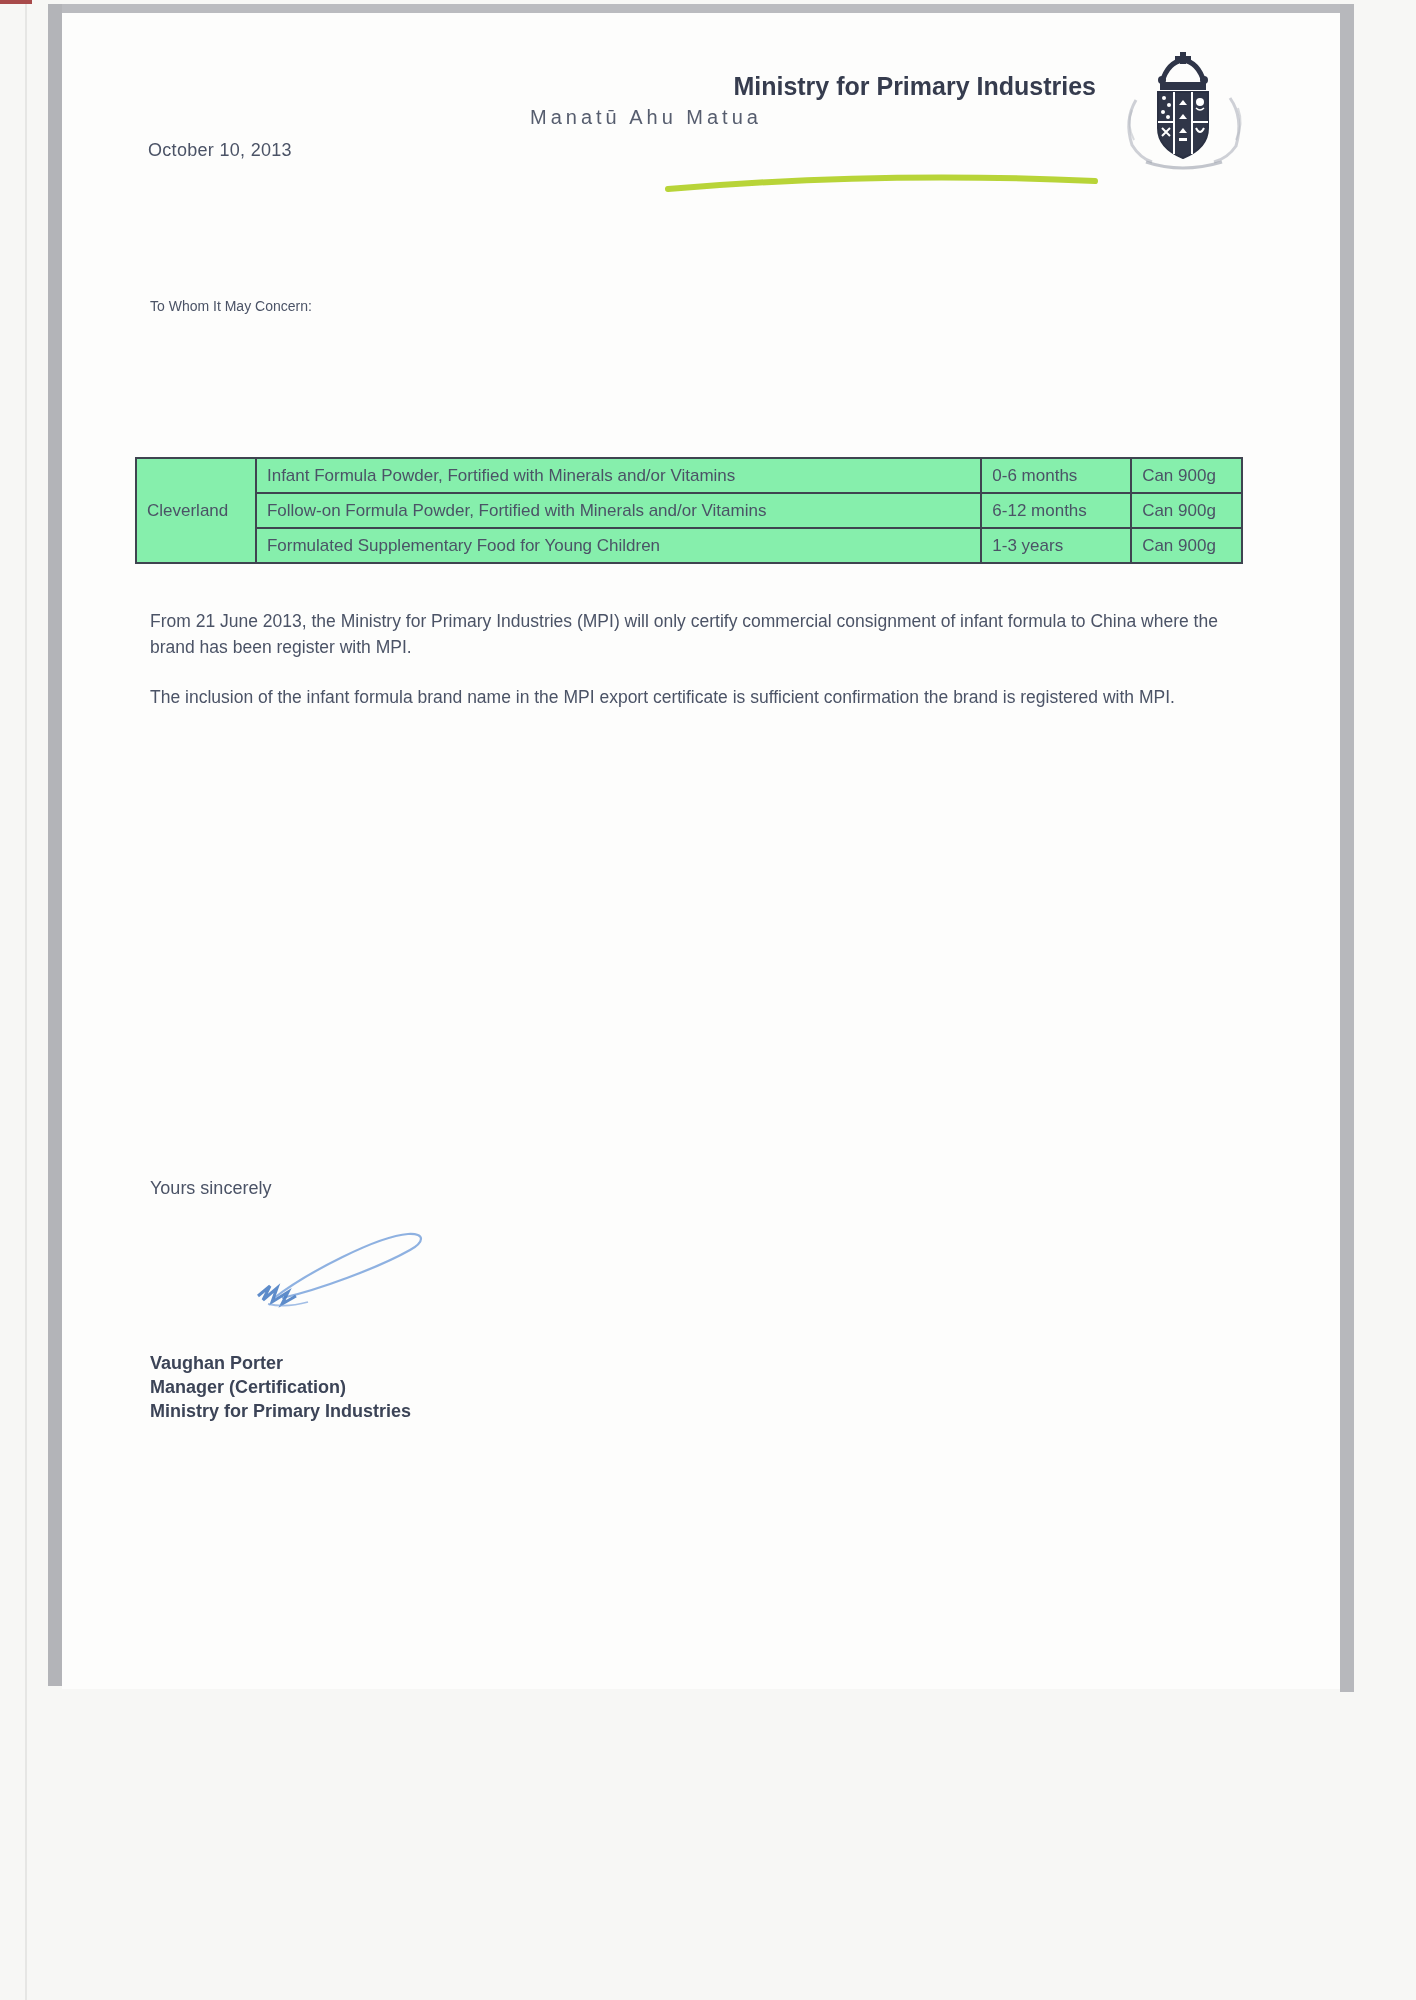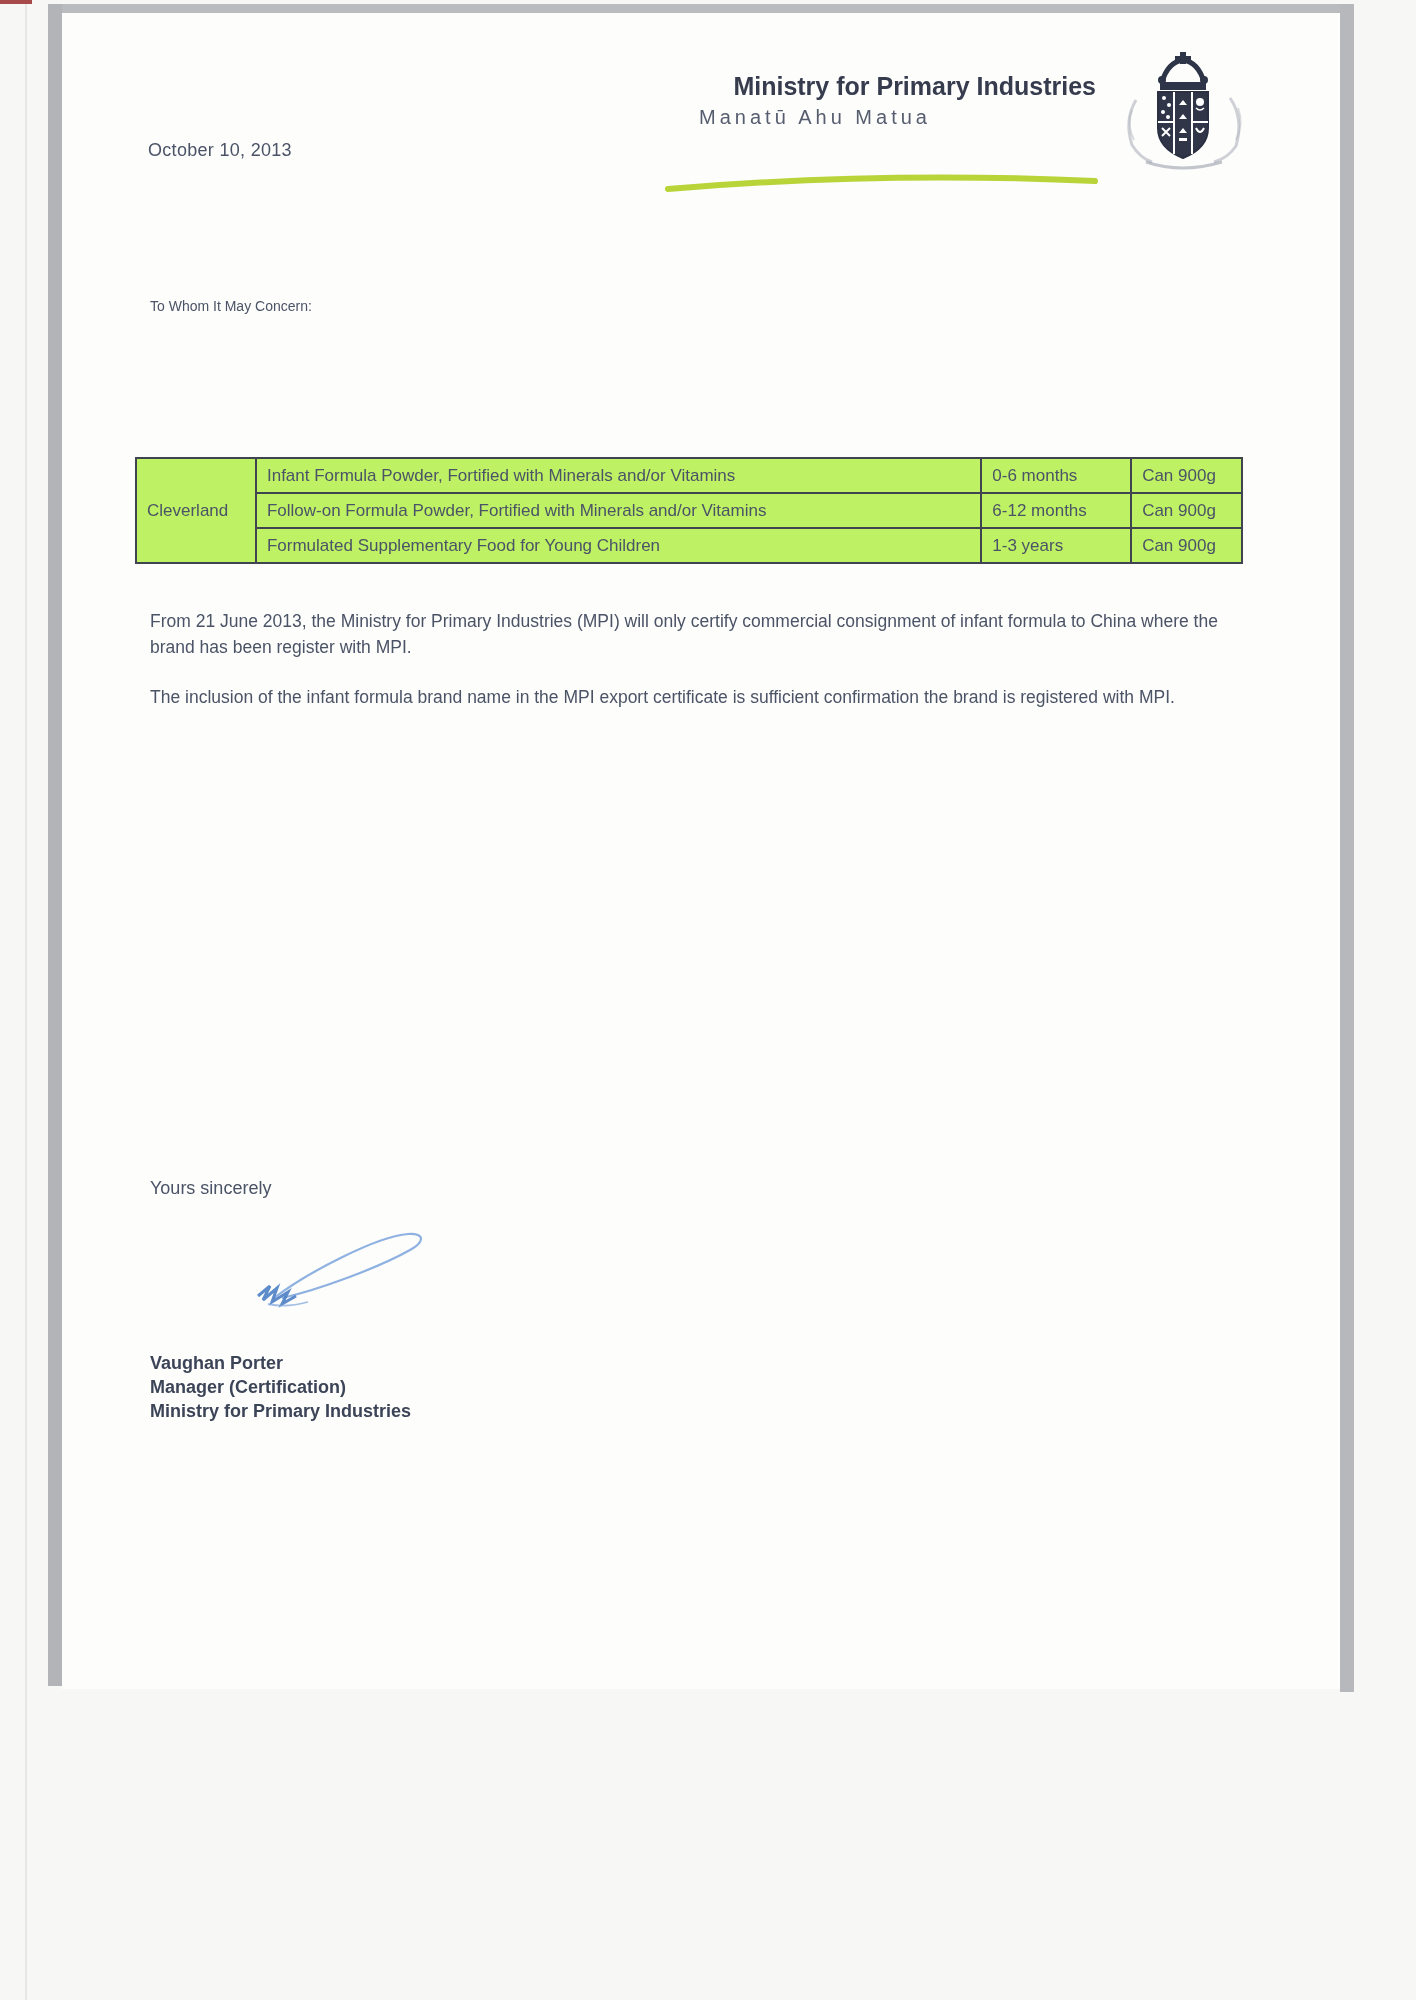--- a/index.html
+++ b/index.html
@@ -21,39 +21,39 @@
   .paper { position: absolute; left: 62px; top: 13px; width: 1278px; height: 1676px; background: #fdfdfc; }
 
   
   .ink { color: #4b5366; }
   .date { position: absolute; left: 148px; top: 140px; font-size: 18px; letter-spacing: 0.3px; }
   .org-title {
     position: absolute; left: 530px; top: 72px; width: 566px;
     text-align: right; font-size: 25px; font-weight: bold; color: #363c4e;
   }
   .org-subtitle {
-    position: absolute; left: 542px; top: 106px; width: 546px;
-    text-align: center; font-size: 20px; letter-spacing: 4px; color: #565d6e;
+    position: absolute; left: 530px; top: 106px; width: 546px;
+    text-align: left; font-size: 20px; letter-spacing: 4px; color: #565d6e;
   }
   .swoosh { position: absolute; left: 662px; top: 164px; width: 440px; height: 32px; }
   .coa { position: absolute; left: 1102px; top: 50px; width: 164px; height: 128px; }
 
   .salutation { position: absolute; left: 150px; top: 298px; font-size: 14px; }
   .para { position: absolute; left: 150px; width: 1094px; font-size: 17.5px; line-height: 26px; }
   .p1 { top: 376px; }
   .p2 { top: 608px; }
   .p3 { top: 684px; }
 
   table.brands {
     position: absolute; left: 135px; top: 457px; width: 1108px;
     border-collapse: collapse; font-size: 17px; color: #4b5366;
   }
   table.brands td {
     border: 2px solid #3f4450; height: 35px; padding: 2px 10px;
-    background: #bef264;
+    background: #86efac;
   }
   td.brand-cell { width: 120px; text-align: left; }
   td.product-cell { width: 727px; }
   td.age-cell { width: 150px; margin-left: 24px; }
   td.size-cell { width: 111px; }
 
   .valediction { position: absolute; left: 150px; top: 1178px; font-size: 18px; }
   .signature { position: absolute; left: 238px; top: 1214px; width: 210px; height: 105px; }
   .sig-block { position: absolute; left: 150px; top: 1352px; font-size: 18px; font-weight: bold; color: #3c4457; line-height: 23px; }
   .sig-block div { margin-bottom: 1px; }

